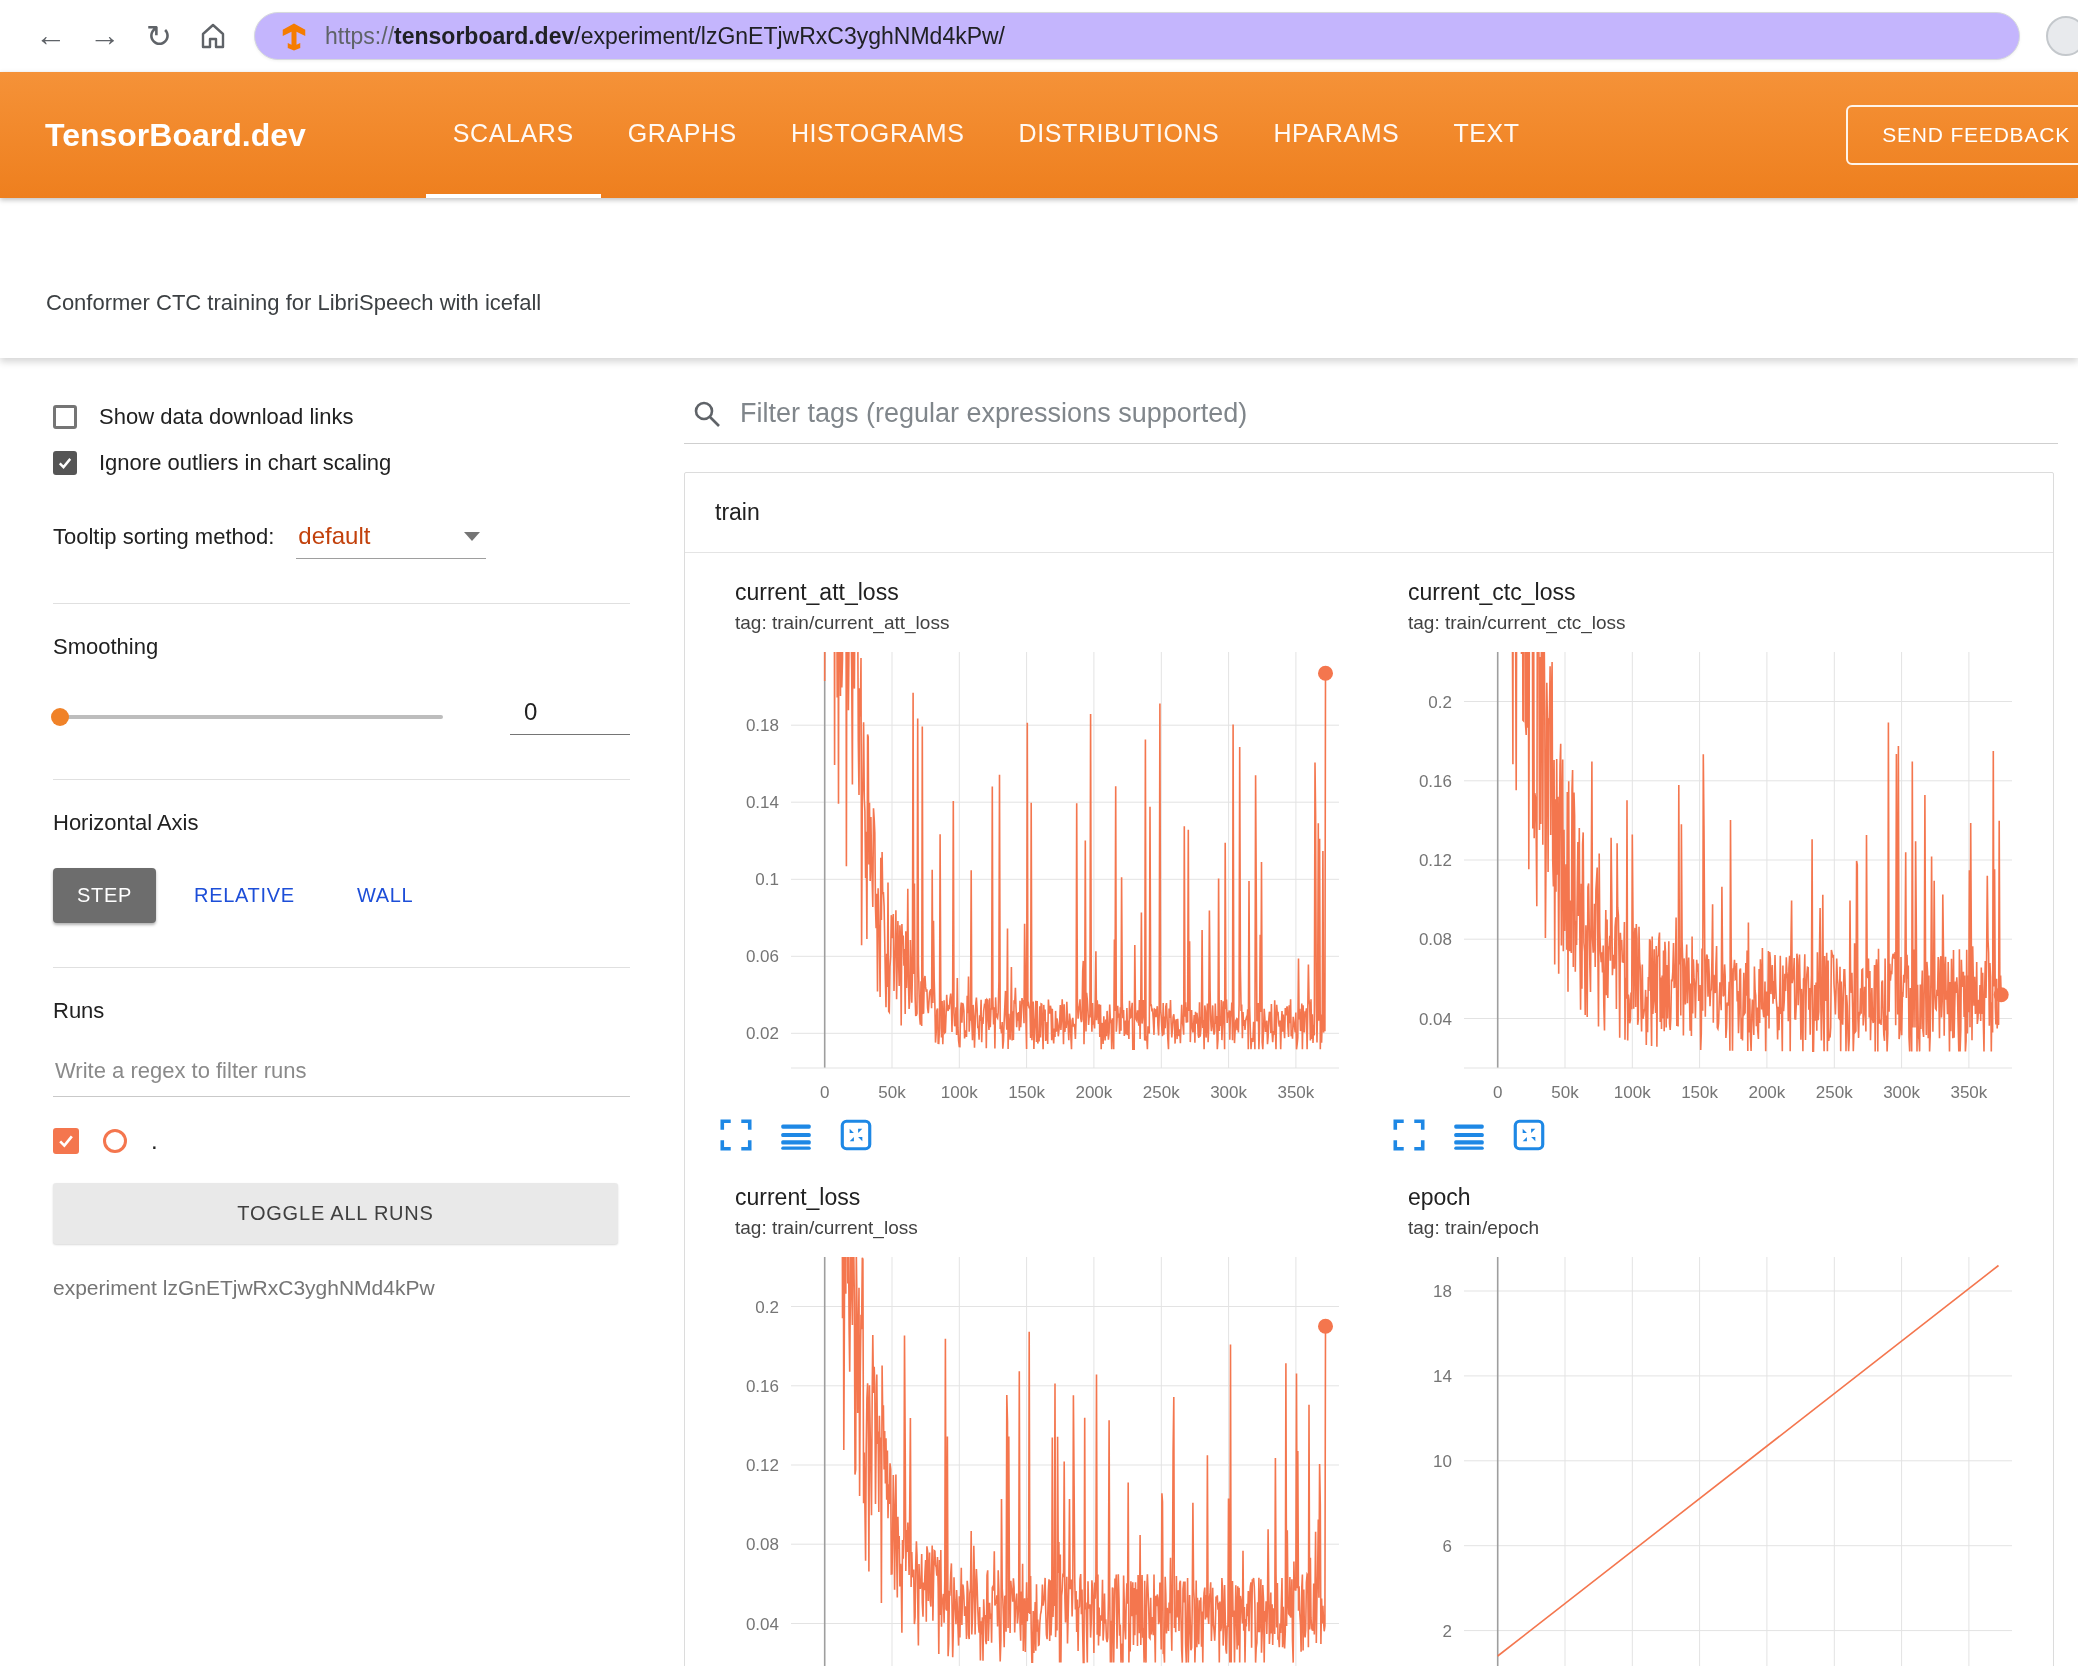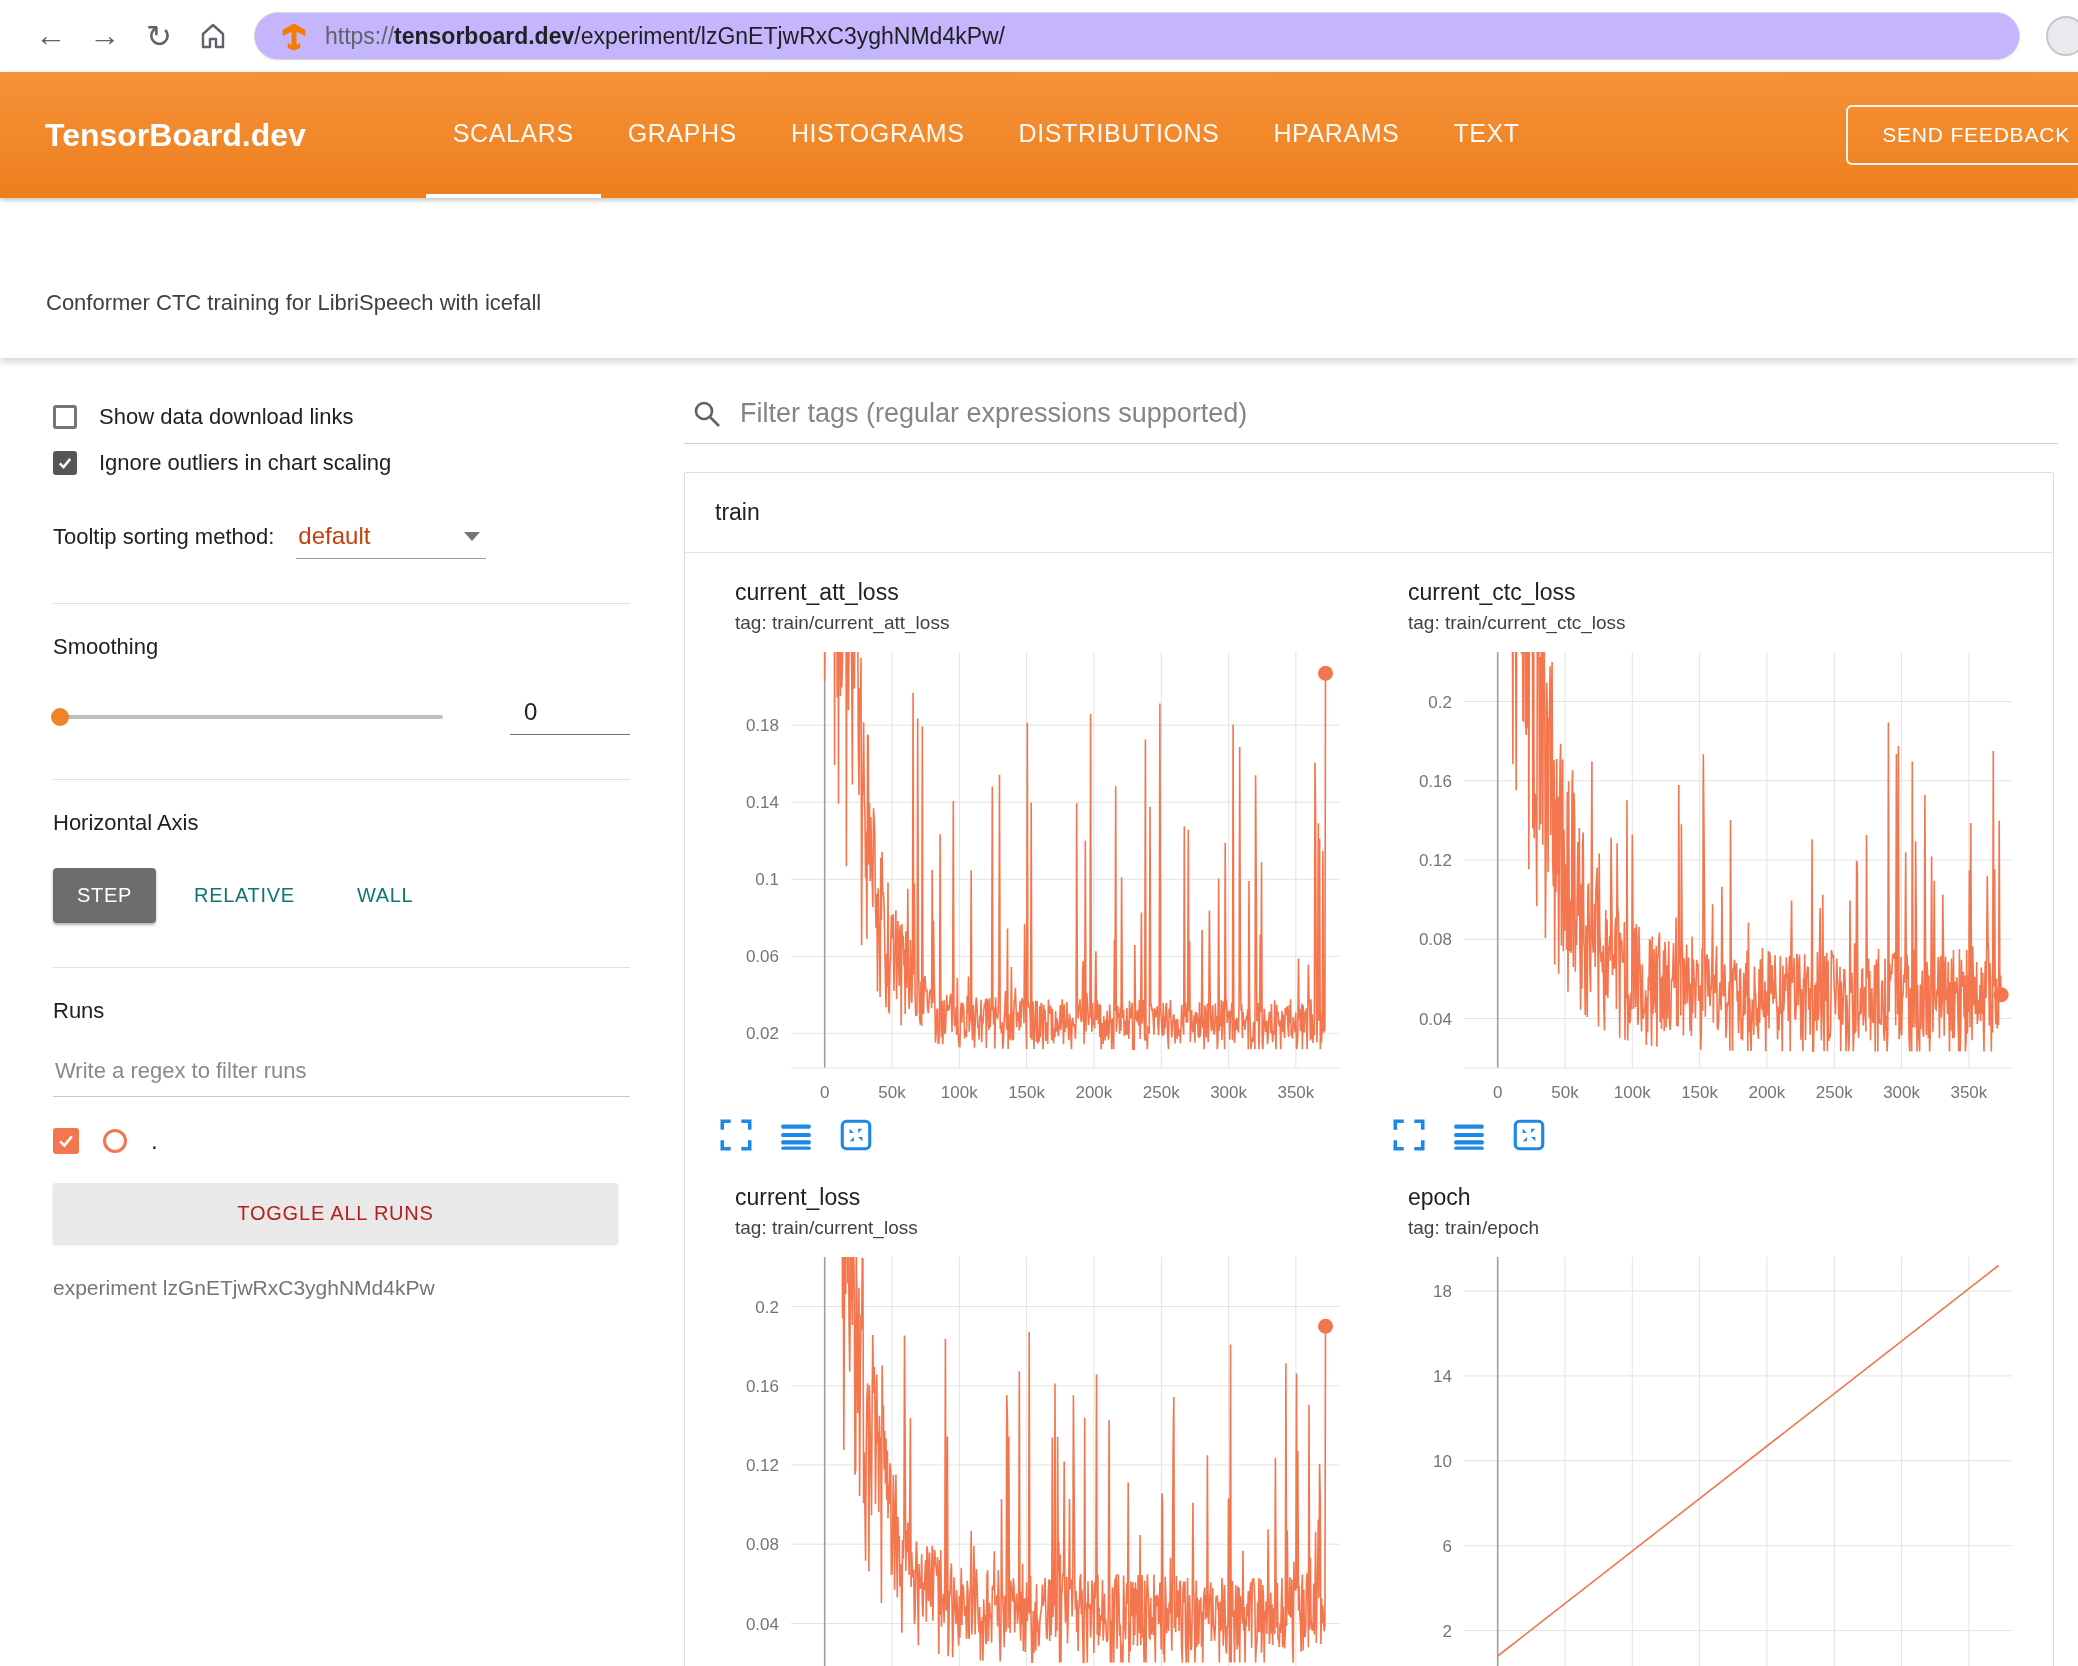--- a/index.html
+++ b/index.html
@@ -66,34 +66,34 @@
   .section-label { font-size: 22px; color: #212121; margin-top: 30px; }
   .slider-row { display: flex; align-items: center; margin-top: 38px; }
   .slider { position: relative; width: 390px; height: 4px; background: #bdbdbd;
     border-radius: 2px; cursor: pointer; }
   .slider-thumb { position: absolute; left: -2px; top: 50%; transform: translateY(-50%);
     width: 18px; height: 18px; border-radius: 50%; background: #f08228; }
   .slider-value { margin-left: auto; width: 120px; border-bottom: 1px solid #757575;
     font-size: 24px; color: #212121; padding: 0 0 8px 14px; }
   .axis-btn-row { display: flex; align-items: center; margin-top: 32px; gap: 14px; }
   .axis-btn { font-family: inherit; font-size: 20px; letter-spacing: 0.7px; border: none;
-    background: transparent; color: #0f766e; padding: 16px 24px; border-radius: 4px;
+    background: transparent; color: #1d4ed8; padding: 16px 24px; border-radius: 4px;
     cursor: pointer; font-weight: 500; }
   .axis-btn.active { background: #6d6d6d; color: #fff;
     box-shadow: 0 2px 3px rgba(0,0,0,0.3); }
   .runs-input { width: 100%; border: none; border-bottom: 1px solid #c9c9c9;
     font-family: inherit; font-size: 22px; color: #212121; padding: 8px 2px 12px 2px;
     margin-top: 26px; outline: none; }
   .runs-input::placeholder { color: #8a8a8a; }
   .run-row { display: flex; align-items: center; margin-top: 30px; gap: 24px; }
   .run-swatch { width: 24px; height: 24px; border-radius: 50%; border: 3px solid #f4764e; }
   .run-name { font-size: 24px; color: #212121; }
   .toggle-all-btn { width: 565px; margin-top: 28px; background: #e9e9e9; border: none;
     border-radius: 3px; font-family: inherit; font-size: 20px; letter-spacing: 0.8px;
-    color: #b91c1c; font-weight: 500; padding: 19px 0; cursor: pointer;
+    color: #404040; font-weight: 500; padding: 19px 0; cursor: pointer;
     box-shadow: 0 1px 2px rgba(0,0,0,0.15); }
   .experiment-note { margin-top: 32px; font-size: 21px; color: #757575; }
 
   
   .filter-row { display: flex; align-items: center; border-bottom: 1px solid #cfcfcf;
     padding: 6px 4px 14px 8px; }
   .filter-row input { flex: 1; border: none; outline: none; font-family: inherit;
     font-size: 27px; color: #212121; margin-left: 18px; }
   .filter-row input::placeholder { color: #80868b; }
   .card { margin-top: 28px; margin-right: 4px; border: 1px solid #dcdcdc;

